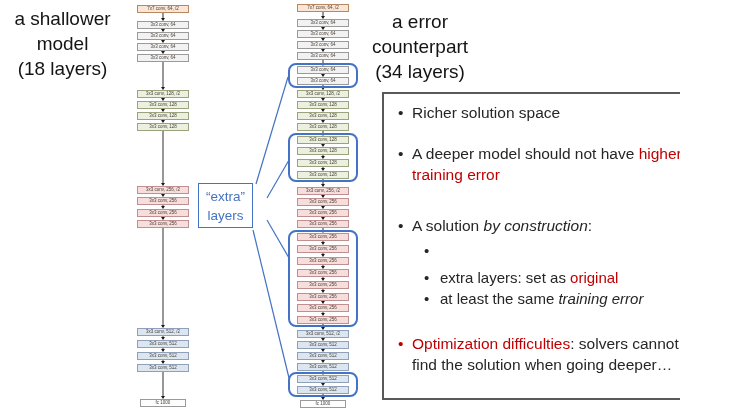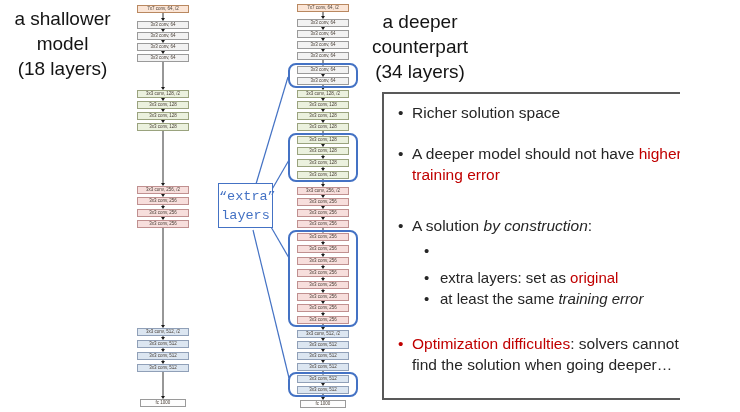--- a/index.html
+++ b/index.html
@@ -6,23 +6,23 @@
   .stage{position:relative;width:680px;height:412px;background:#fff;overflow:hidden;
          font-family:"Liberation Sans",sans-serif;}
   .title{position:absolute;text-align:center;font-size:19px;line-height:25px;color:#141414;}
   .diagram{position:absolute;left:0;top:0;width:740px;height:412px;}
   .overlay{position:absolute;left:0;top:0;pointer-events:none;}
   .layer{position:absolute;height:8px;box-sizing:border-box;border:1px solid #9a9a9a;
          font-size:4.5px;line-height:5.5px;text-align:center;color:#4a4038;
          white-space:nowrap;overflow:hidden;}
   .grp{position:absolute;box-sizing:border-box;border:2px solid var(--blue);
        border-radius:8px;background:transparent;pointer-events:none;}
-  .extra-label{position:absolute;left:218px;top:183px;width:55px;height:45px;
+  .extra-label{position:absolute;left:198px;top:183px;width:55px;height:45px;
        box-sizing:border-box;border:1.5px solid var(--blue);background:#fff;
-       color:var(--blue);text-align:center;font-size:13.5px;line-height:19px;padding-top:3px;font-family:Liberation Mono, monospace;}
+       color:var(--blue);text-align:center;font-size:13.5px;line-height:19px;padding-top:3px;}
   .panel{position:absolute;left:382px;top:92px;width:352px;height:308px;box-sizing:border-box;
        border:2px solid #595959;background:#fff;padding:8px 8px 0 6px;}
   .b{display:flex;align-items:flex-start;font-size:15.5px;line-height:21px;color:#262626;}
   .b.lv1{margin-left:8px;}
   .b.lv1 .mk{flex:none;width:14px;}
   .b.lv2{margin-left:34px;font-size:15px;}
   .b.lv2 .mk{flex:none;width:16px;}
   .b0{margin-top:0;} .b1{margin-top:20px;} .b2{margin-top:30px;}
   .b3{margin-top:4px;} .b4{margin-top:6px;} .b5{margin-top:0;} .b6{margin-top:24px;}
   .red{color:var(--red);}
@@ -34,21 +34,21 @@
 
 <div class="stage">
 
   <div class="title" style="left:5px;top:6px;width:115px;">
     <div>a shallower</div>
     <div>model</div>
     <div>(18 layers)</div>
   </div>
 
   <div class="title" style="left:363px;top:9px;width:114px;">
-    <div>a deeper</div>
+    <div>a error</div>
     <div>counterpart</div>
     <div>(34 layers)</div>
   </div>
 
   <div class="diagram">
       <svg width="740" height="412" class="overlay">
         <line x1="163" y1="13" x2="163" y2="18.5" stroke="#1a1a1a" stroke-width="0.9"></line>
         <polygon points="161,18 165,18 163,21" fill="#1a1a1a"></polygon>
         <line x1="163" y1="29" x2="163" y2="29.5" stroke="#1a1a1a" stroke-width="0.9"></line>
         <polygon points="161,29 165,29 163,32" fill="#1a1a1a"></polygon>

